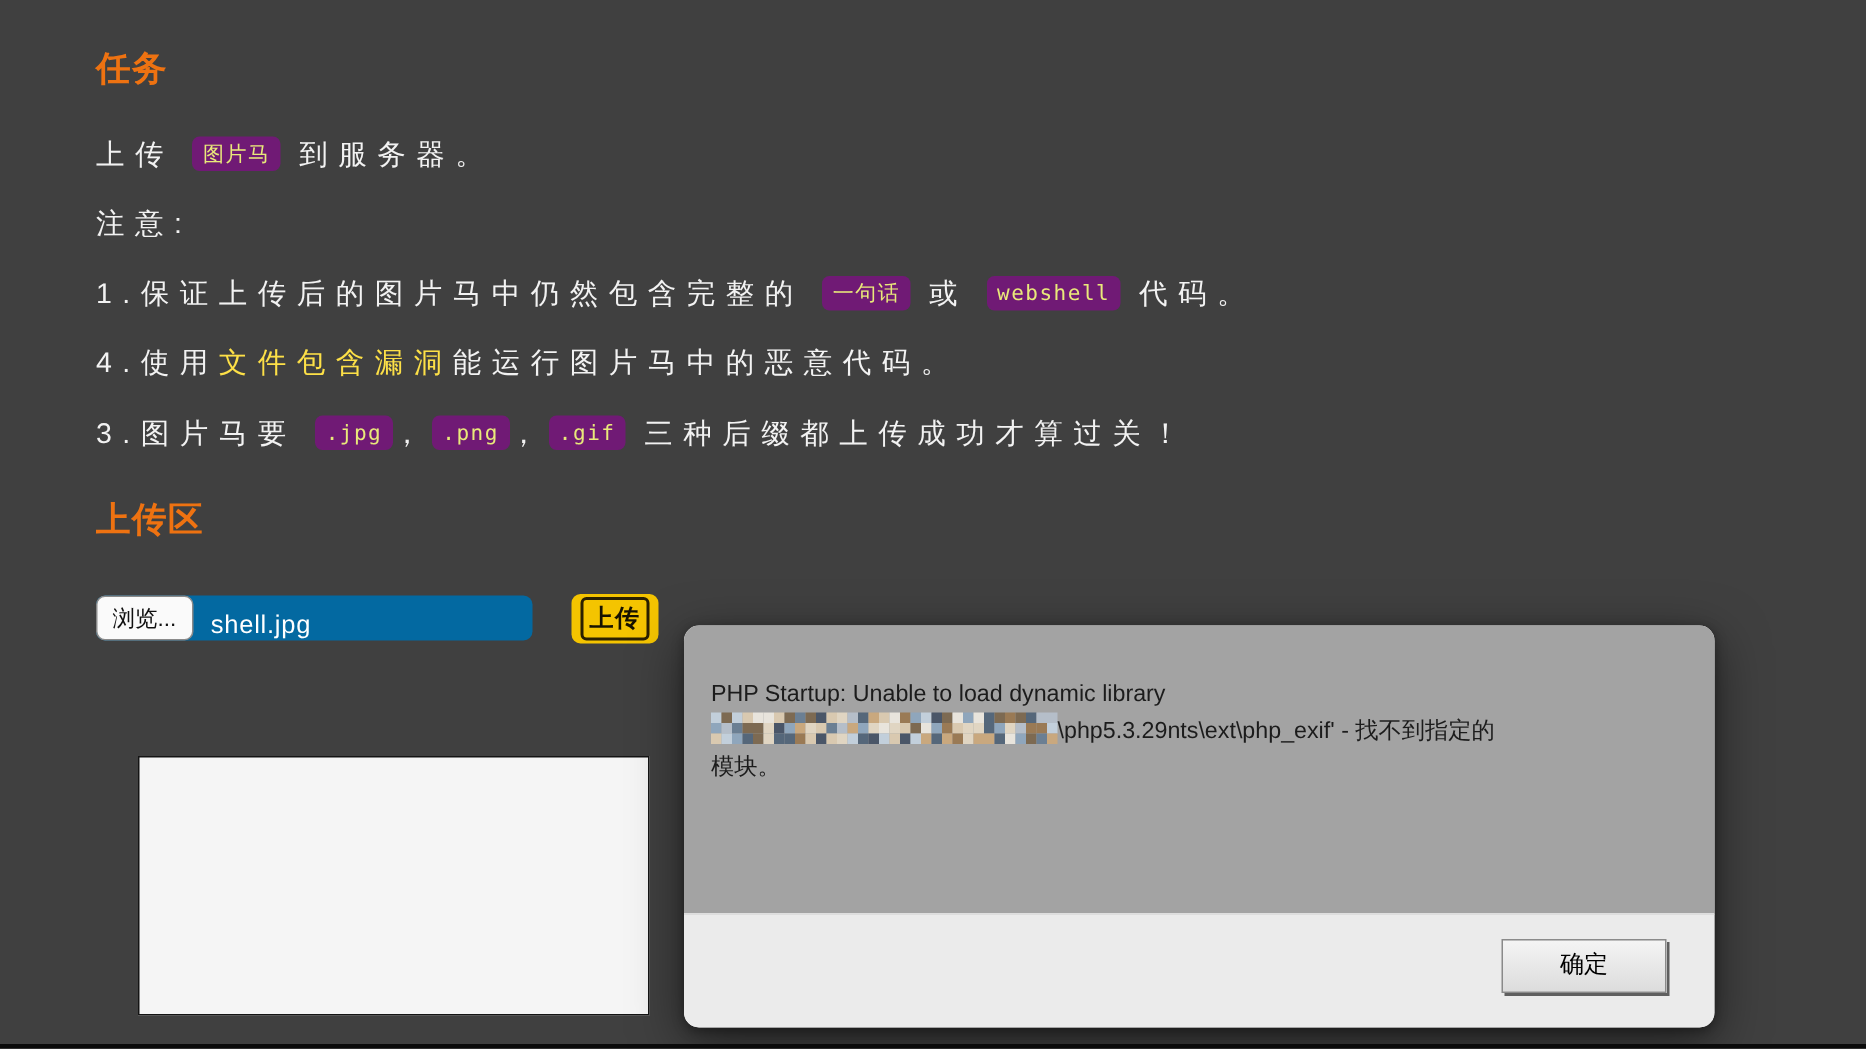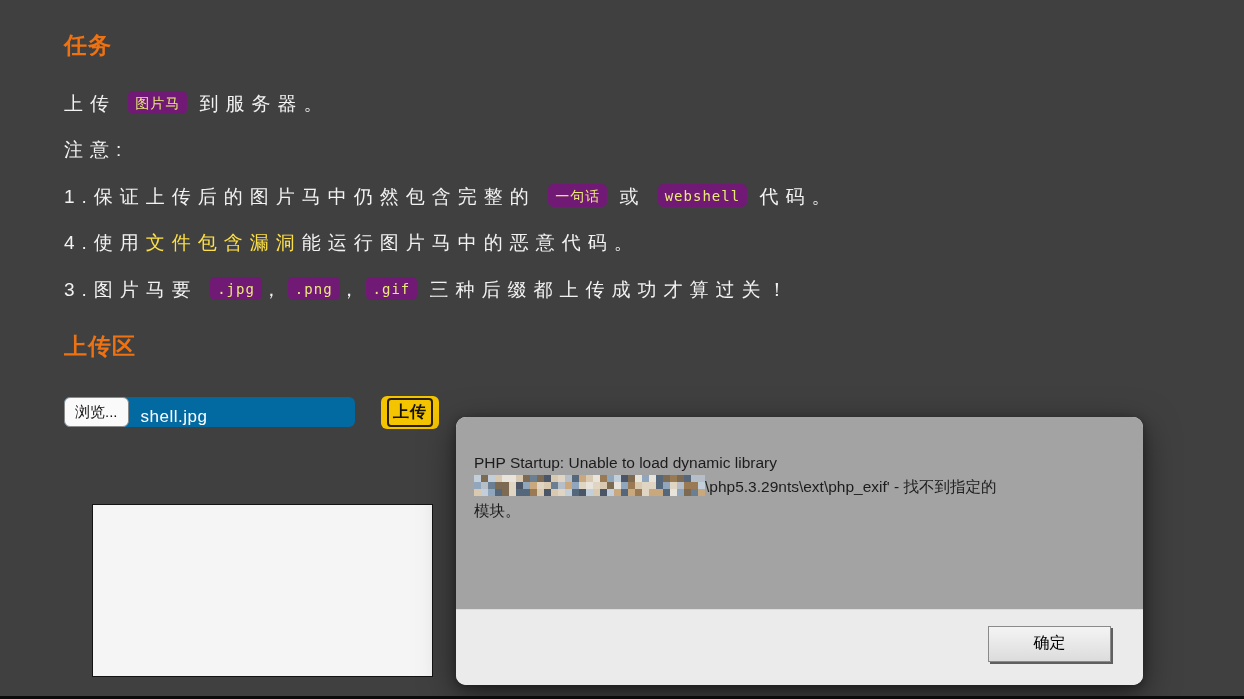--- a/index.html
+++ b/index.html
@@ -160,21 +160,21 @@
   .dialog-footer {
     flex: 0 0 76px;
     background: #ebebeb;
     border-top: 1px solid #dddddd;
     display: flex;
     align-items: center;
     justify-content: flex-end;
     padding: 0 32px 8px 0;
   }
   .ok-button {
-    width: 123px;
+    width: 110px;
     height: 36px;
     background: linear-gradient(#f4f4f4, #dcdcdc);
     border: 1px solid #8a8a8a;
     box-shadow: 2px 2px 0 rgba(70,70,70,0.85);
     color: #000;
     font-size: 16px;
     font-family: Liberation Sans, sans-serif;
     cursor: pointer;
   }
   .bottom-bar {

